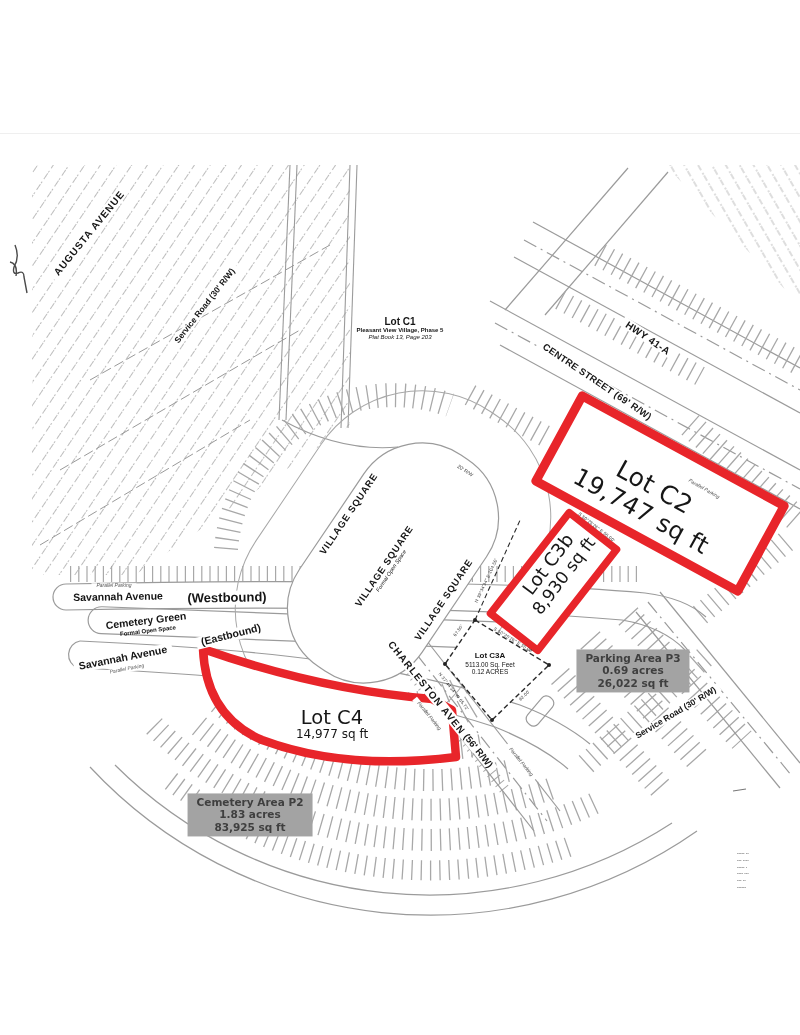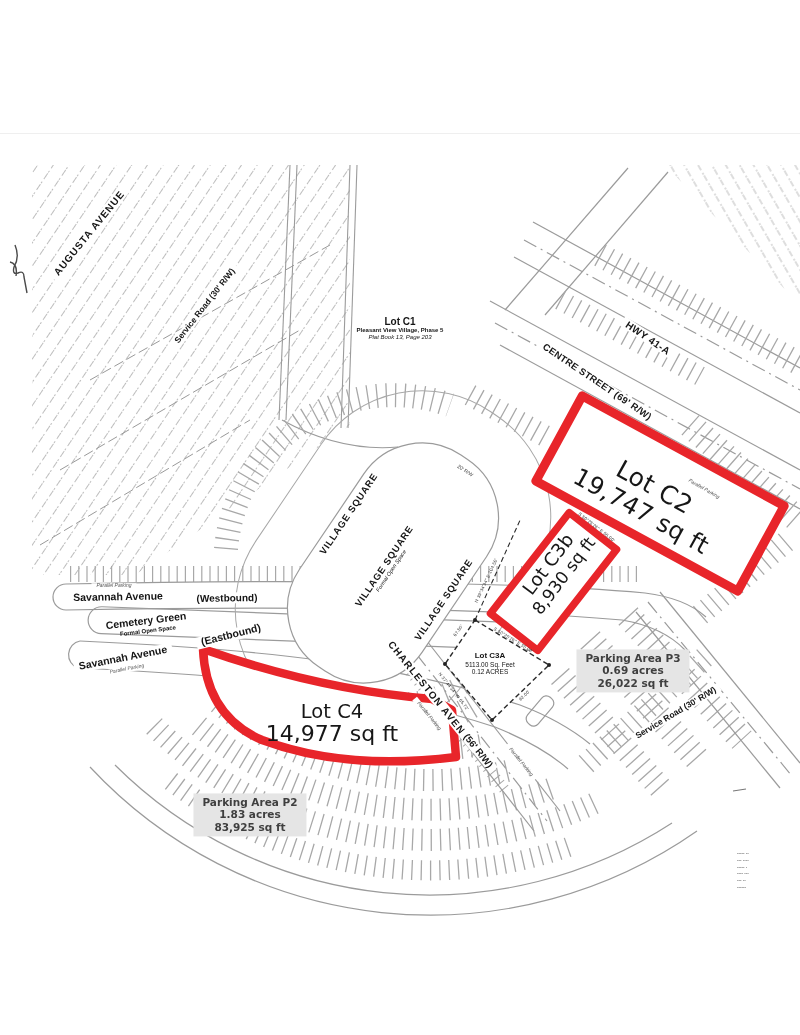--- a/index.html
+++ b/index.html
@@ -5,21 +5,21 @@
   html,body{margin:0;padding:0;background:#fff;}
   #page{position:relative;width:800px;height:1035px;background:#fff;overflow:hidden;
         font-family:"Liberation Sans",sans-serif;}
   #divider{position:absolute;left:0;top:133px;width:800px;height:1px;background:#efefef;}
   svg.plat{position:absolute;left:0;top:0;}
   .lb{position:absolute;white-space:nowrap;color:#151515;text-align:center;
       font-family:"Liberation Sans",sans-serif;line-height:1.1;}
   .wbg{background:#fff;padding:0 5px;}
   .ann{font-family:"DejaVu Sans",sans-serif;color:#161616;font-weight:500;}
   .pk{font-family:"DejaVu Sans",sans-serif;color:#3f3f3f;font-weight:bold;
-      background:#e5e5e5;padding:3px 9px;line-height:1.18;}
+      background:#a3a3a3;padding:3px 9px;line-height:1.18;}
   .tiny{font-size:5px;color:#555;font-style:italic;}
   .bear{font-size:4.5px;color:#333;letter-spacing:0.2px;}
   .fineprint{position:absolute;right:0;top:851px;width:63px;overflow:hidden;
       font-size:4.5px;line-height:1.5;color:#3a3a3a;text-align:left;padding-left:12px;}
 </style>
 </head>
 <body>
 
 <div id="page">
   <div id="divider"></div>
@@ -150,31 +150,31 @@
   </div>
 
   <div class="lb pk" style="left:633px;top:671px;transform:translate(-50%,-50%);font-size:10.5px;">
     <div>Parking Area P3</div>
     <div>0.69 acres</div>
     <div>26,022 sq ft</div>
   </div>
 
   <div class="lb ann" style="left:332px;top:724px;transform:translate(-50%,-50%);">
     <div style="font-size:19.5px;">Lot C4</div>
-    <div style="font-size:22px;">14,977 sq ft</div>
+    <div style="font-size:12px;">14,977 sq ft</div>
   </div>
 
   <div class="lb pk" style="left:250px;top:815px;transform:translate(-50%,-50%);font-size:10.5px;">
-    <div>Parking Area P2</div>
+    <div>Cemetery Area P2</div>
     <div>1.83 acres</div>
     <div>83,925 sq ft</div>
   </div>
 
   <div class="lb wbg" style="left:118px;top:597px;transform:translate(-50%,-50%) rotate(-1deg);font-size:10.5px;font-weight:bold;">Savannah Avenue</div>
-  <div class="lb wbg" style="left:227px;top:598px;transform:translate(-50%,-50%) rotate(-1deg);font-size:10px;font-weight:bold;">(Westbound)</div>
+  <div class="lb wbg" style="left:227px;top:598px;transform:translate(-50%,-50%) rotate(-1deg);font-size:13px;font-weight:bold;">(Westbound)</div>
 
   <div class="lb" style="left:146px;top:621px;transform:translate(-50%,-50%) rotate(-7deg);font-size:10.5px;font-weight:bold;">Cemetery Green</div>
   <div class="lb" style="left:148px;top:631px;transform:translate(-50%,-50%) rotate(-7deg);font-size:6px;font-weight:bold;">Formal Open Space</div>
 
   <div class="lb wbg" style="left:231px;top:635px;transform:translate(-50%,-50%) rotate(-14deg);font-size:10.5px;font-weight:bold;">(Eastbound)</div>
   <div class="lb wbg" style="left:123px;top:658px;transform:translate(-50%,-50%) rotate(-11deg);font-size:10.5px;font-weight:bold;">Savannah Avenue</div>
 
   <div class="lb wbg" style="left:89px;top:233px;transform:translate(-50%,-50%) rotate(-51deg);font-size:10px;font-weight:bold;letter-spacing:1px;">AUGUSTA AVENUE</div>
   <div class="lb wbg" style="left:205px;top:306px;transform:translate(-50%,-50%) rotate(-52deg);font-size:8.5px;font-weight:bold;">Service Road (30' R/W)</div>
 

